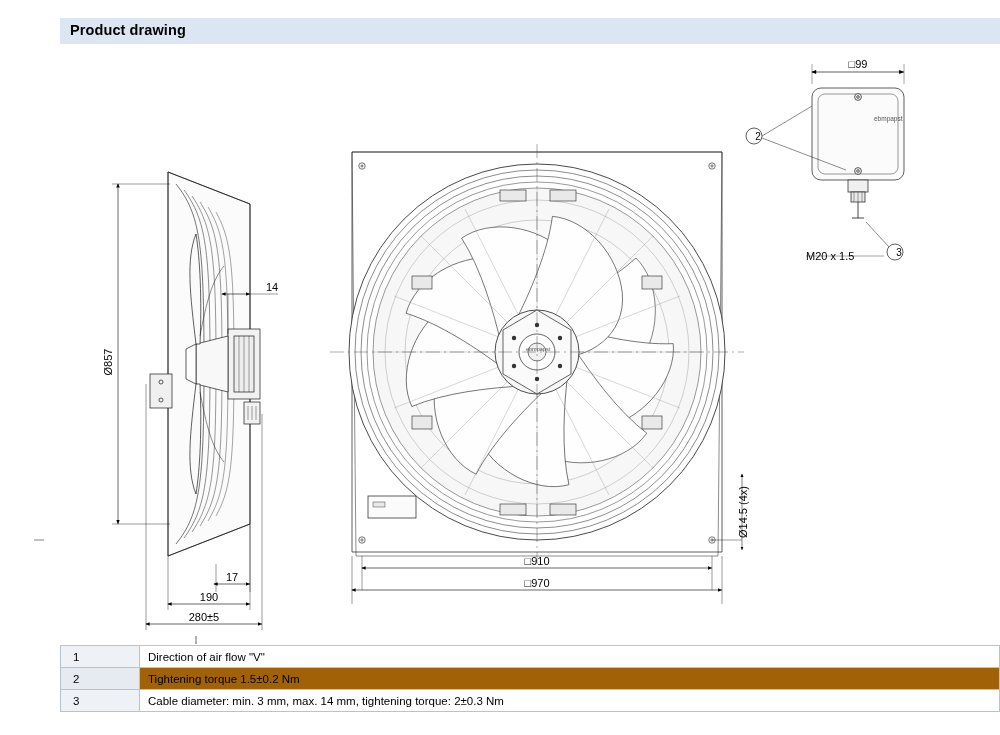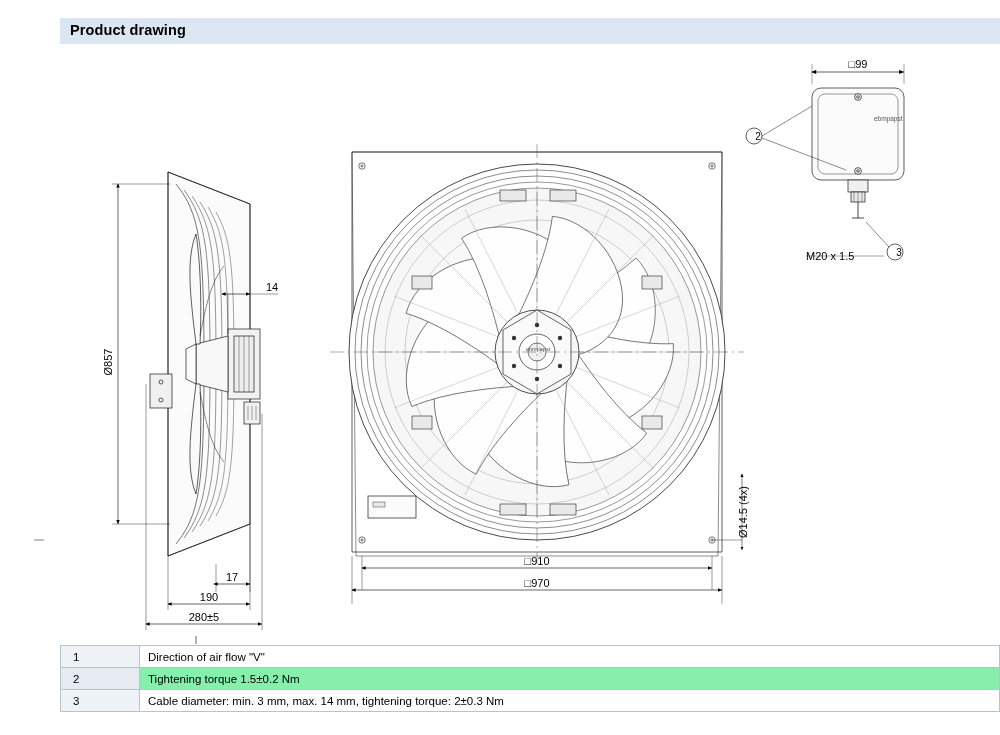--- a/index.html
+++ b/index.html
@@ -68,21 +68,21 @@
   .legend td.num {
     width: 58px;
     background: #eef2f7;
     text-align: left;
     padding-left: 12px;
   }
   .legend td.txt {
     background: #ffffff;
   }
   .legend tr.alt td.txt {
-    background: #86efac;
+    background: #a16207;
     margin-left: 16px;
   }
   .legend tr.alt td.num {
     background: #e6ebf2;
   }
 </style>
 </head>
 <body>
 
 <div class="page">

